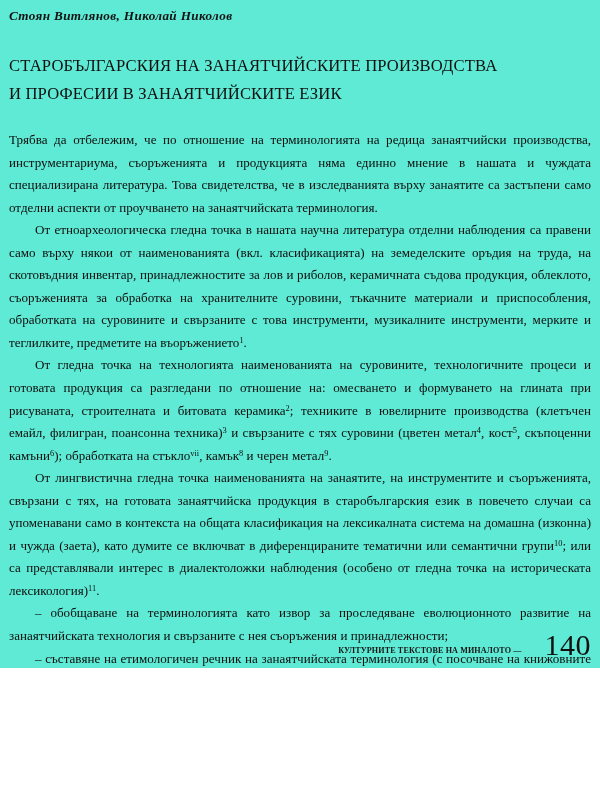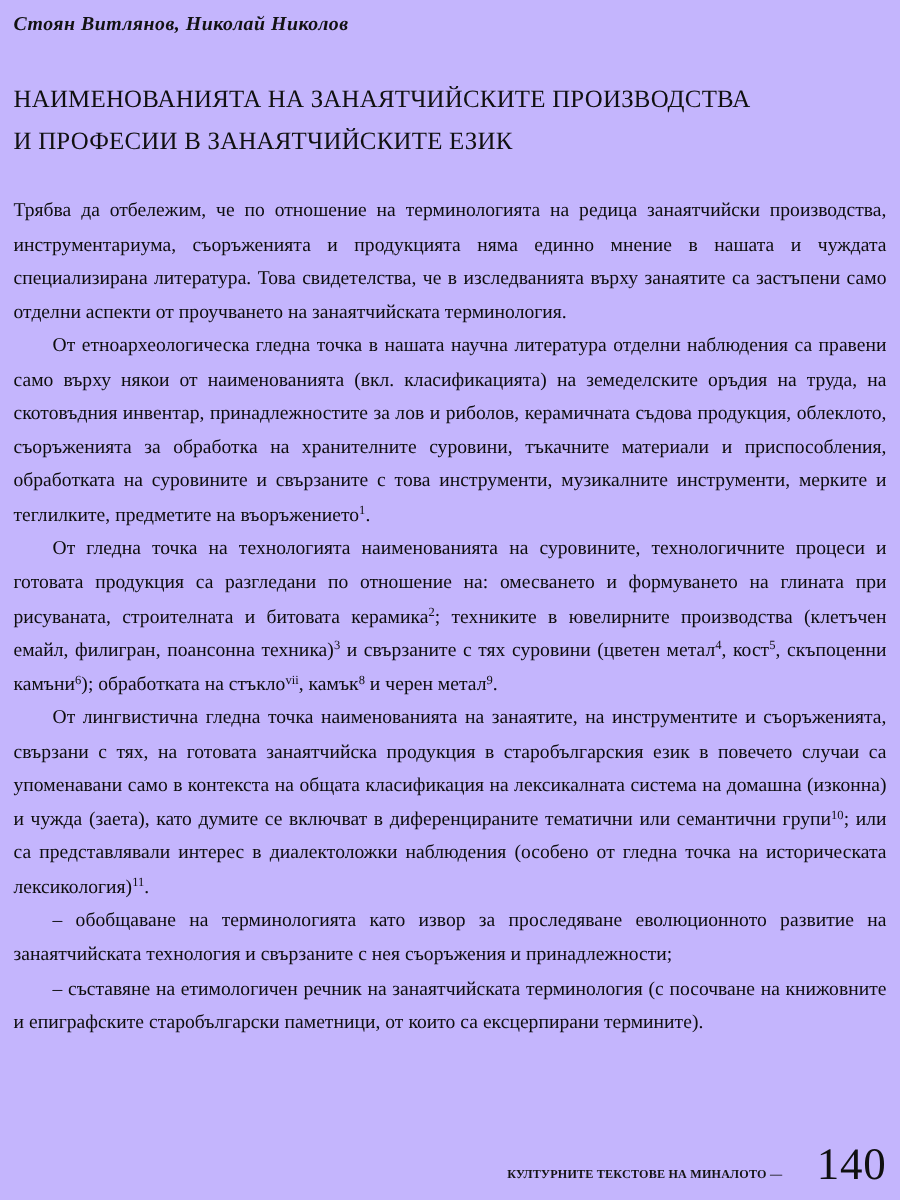--- a/index.html
+++ b/index.html
@@ -8,22 +8,22 @@
     padding: 0;
     background: #ffffff;
   }
   body {
     font-family: "Liberation Serif", "DejaVu Serif", serif;
     color: #0d0d0d;
   }
   .page {
     position: relative;
     width: 600px;
-    height: 800px;
-    background: #c4b5fd;
+    height: 668px;
+    background: #5eead4;
     overflow: hidden;
     box-sizing: border-box;
   }
   
   .authors {
     position: absolute;
     left: 9px;
     top: 8px;
     font-style: italic;
     font-weight: 700;
@@ -107,21 +107,21 @@
   }
 </style>
 </head>
 <body>
 
 <div class="page">
 
   <div class="authors">Стоян Витлянов, Николай Николов</div>
 
   <div class="title-block">
-    <div class="title-line">НАИМЕНОВАНИЯТА НА ЗАНАЯТЧИЙСКИТЕ ПРОИЗВОДСТВА</div>
+    <div class="title-line">СТАРОБЪЛГАРСКИЯ НА ЗАНАЯТЧИЙСКИТЕ ПРОИЗВОДСТВА</div>
     <div class="title-line">И ПРОФЕСИИ В ЗАНАЯТЧИЙСКИТЕ ЕЗИК</div>
   </div>
 
   <div class="body-block" id="body-block">
       <p class="para">Трябва да отбележим, че по отношение на терминологията на редица занаятчийски производства, инструментариума, съоръженията и продукцията няма единно мнение в нашата и чуждата специализирана литература. Това свидетелства, че в изследванията върху занаятите са застъпени само отделни аспекти от проучването на занаятчийската терминология.</p>
       <p class="para indent">От етноархеологическа гледна точка в нашата научна литература отделни наблюдения са правени само върху някои от наименованията (вкл. класификацията) на земеделските оръдия на труда, на скотовъдния инвентар, принадлежностите за лов и риболов, керамичната съдова продукция, облеклото, съоръженията за обработка на хранителните суровини, тъкачните материали и приспособления, обработката на суровините и свързаните с това инструменти, музикалните инструменти, мерките и теглилките, предметите на въоръжението<sup>1</sup>.</p>
       <p class="para indent">От гледна точка на технологията наименованията на суровините, технологичните процеси и готовата продукция са разгледани по отношение на: омесването и формуването на глината при рисуваната, строителната и битовата керамика<sup>2</sup>; техниките в ювелирните производства (клетъчен емайл, филигран, поансонна техника)<sup>3</sup> и свързаните с тях суровини (цветен метал<sup>4</sup>, кост<sup>5</sup>, скъпоценни камъни<sup>6</sup>); обработката на стъкло<sup>vii</sup>, камък<sup>8</sup> и черен метал<sup>9</sup>.</p>
       <p class="para indent">От лингвистична гледна точка наименованията на занаятите, на инструментите и съоръженията, свързани с тях, на готовата занаятчийска продукция в старобългарския език в повечето случаи са упоменавани само в контекста на общата класификация на лексикалната система на домашна (изконна) и чужда (заета), като думите се включват в диференцираните тематични или семантични групи<sup>10</sup>; или са представлявали интерес в диалектоложки наблюдения (особено от гледна точка на историческата лексикология)<sup>11</sup>.</p>
       <p class="para dash">– обобщаване на терминологията като извор за проследяване еволюционното развитие на занаятчийската технология и свързаните с нея съоръжения и принадлежности;</p>
       <p class="para dash">– съставяне на етимологичен речник на занаятчийската терминология (с посочване на книжовните и епиграфските старобългарски паметници, от които са ексцерпирани термините).</p>

